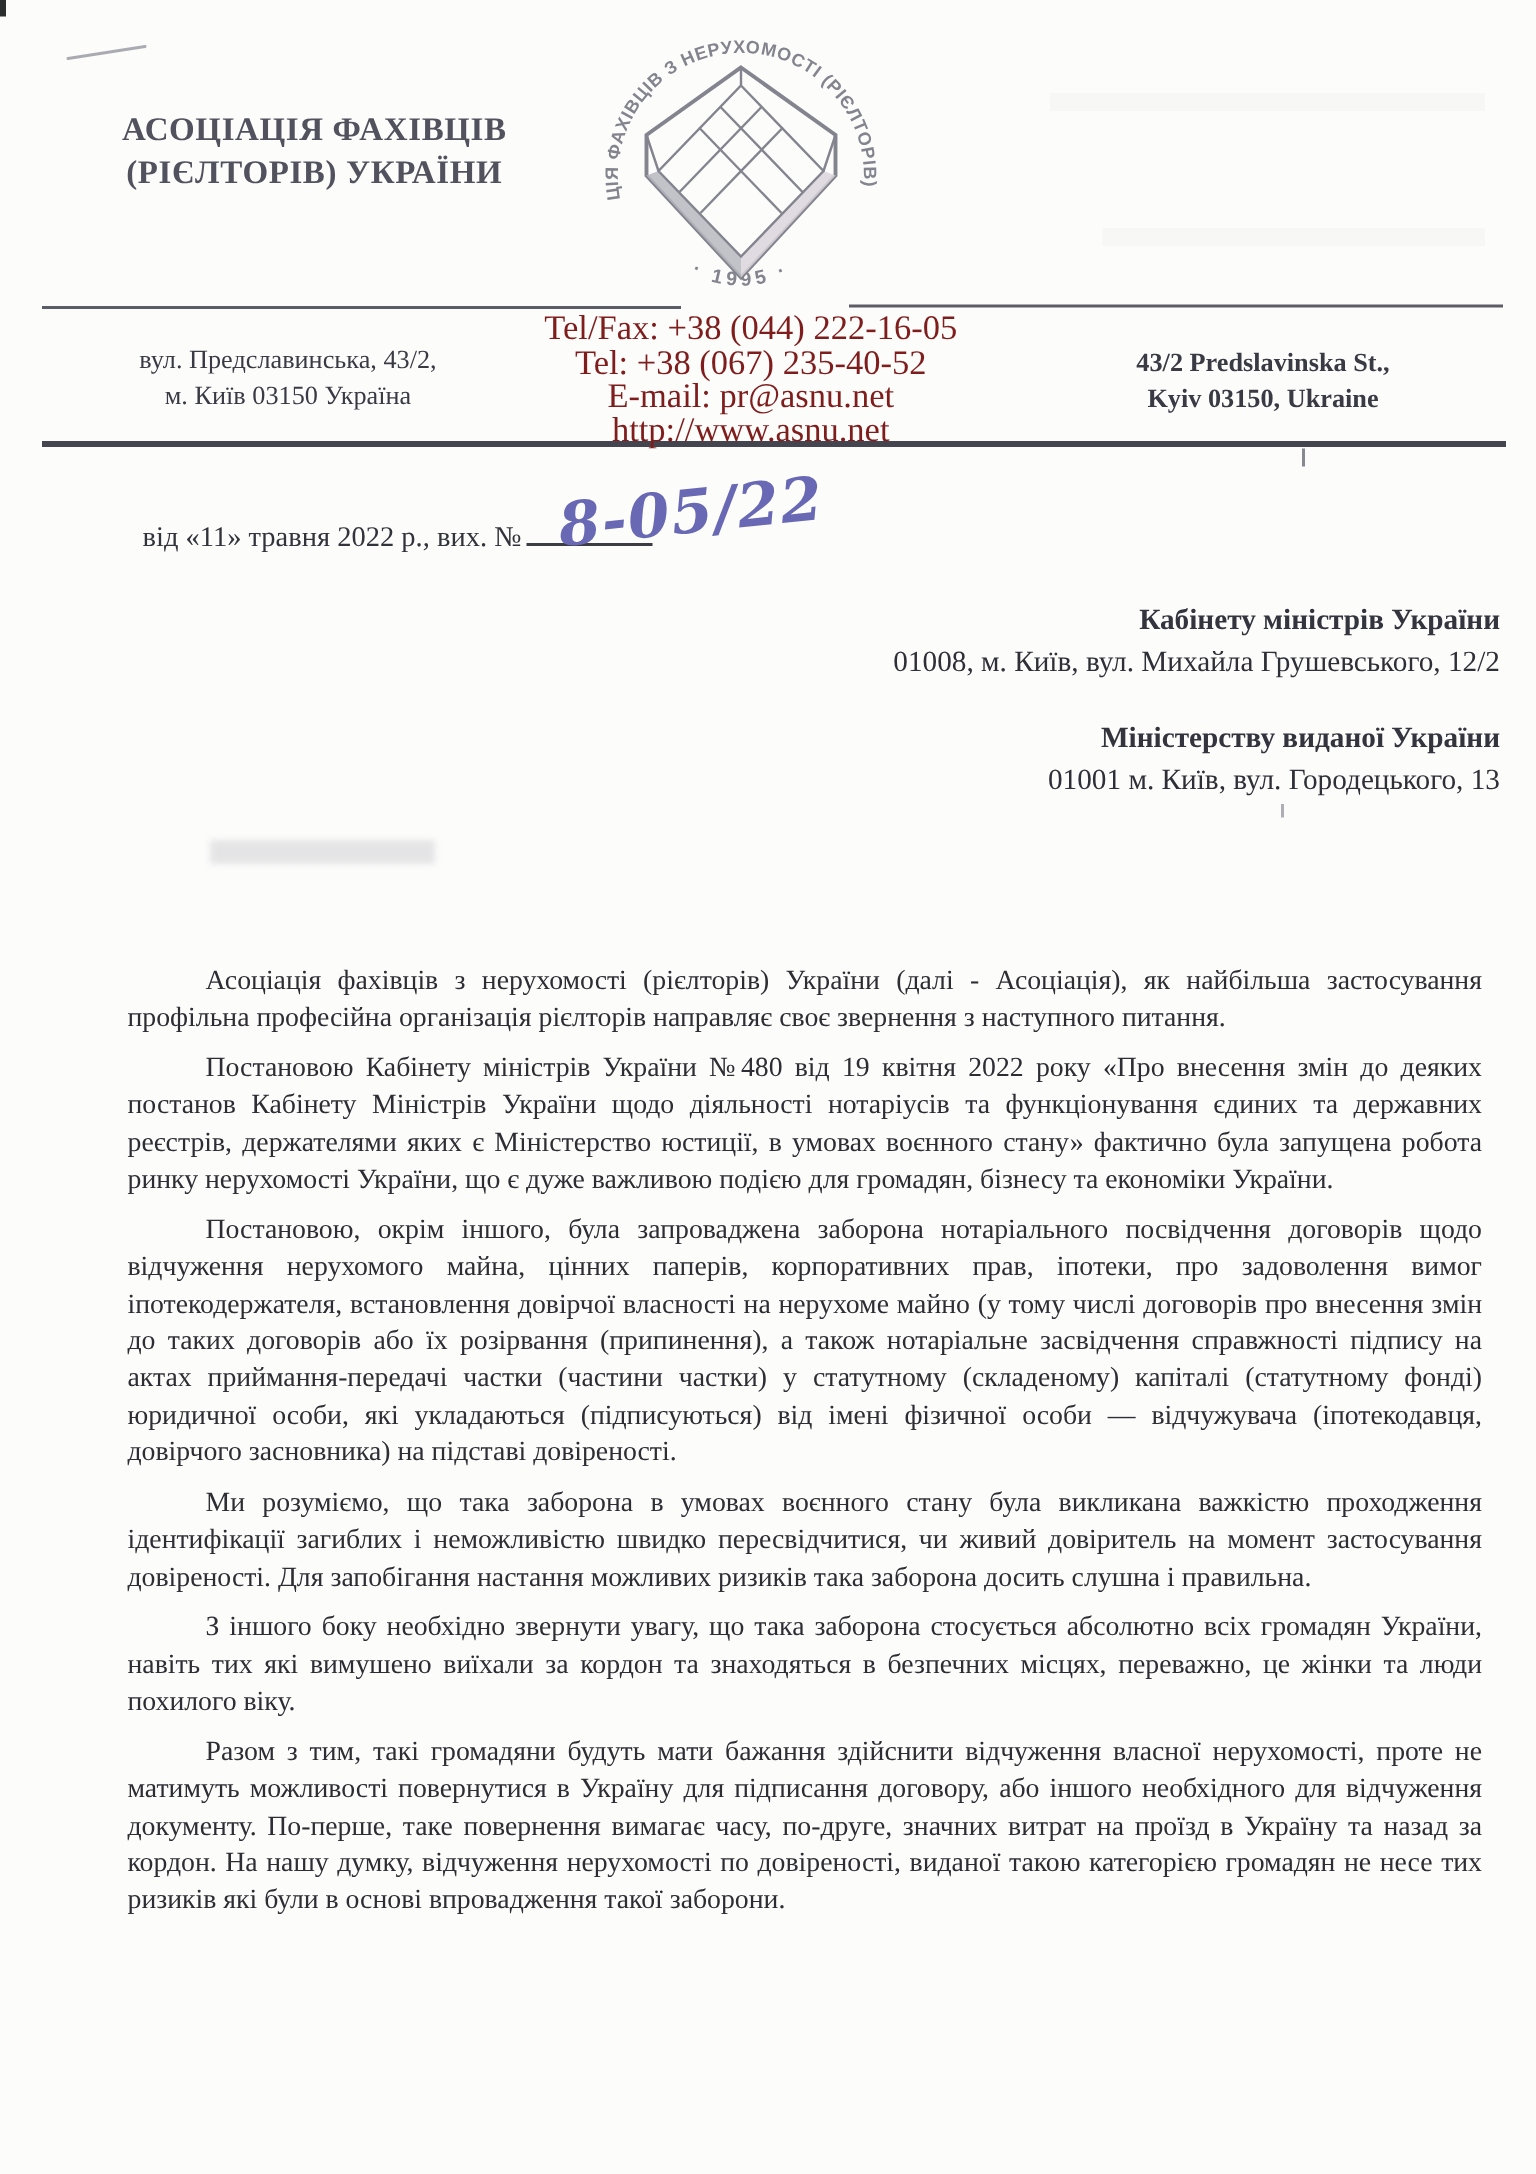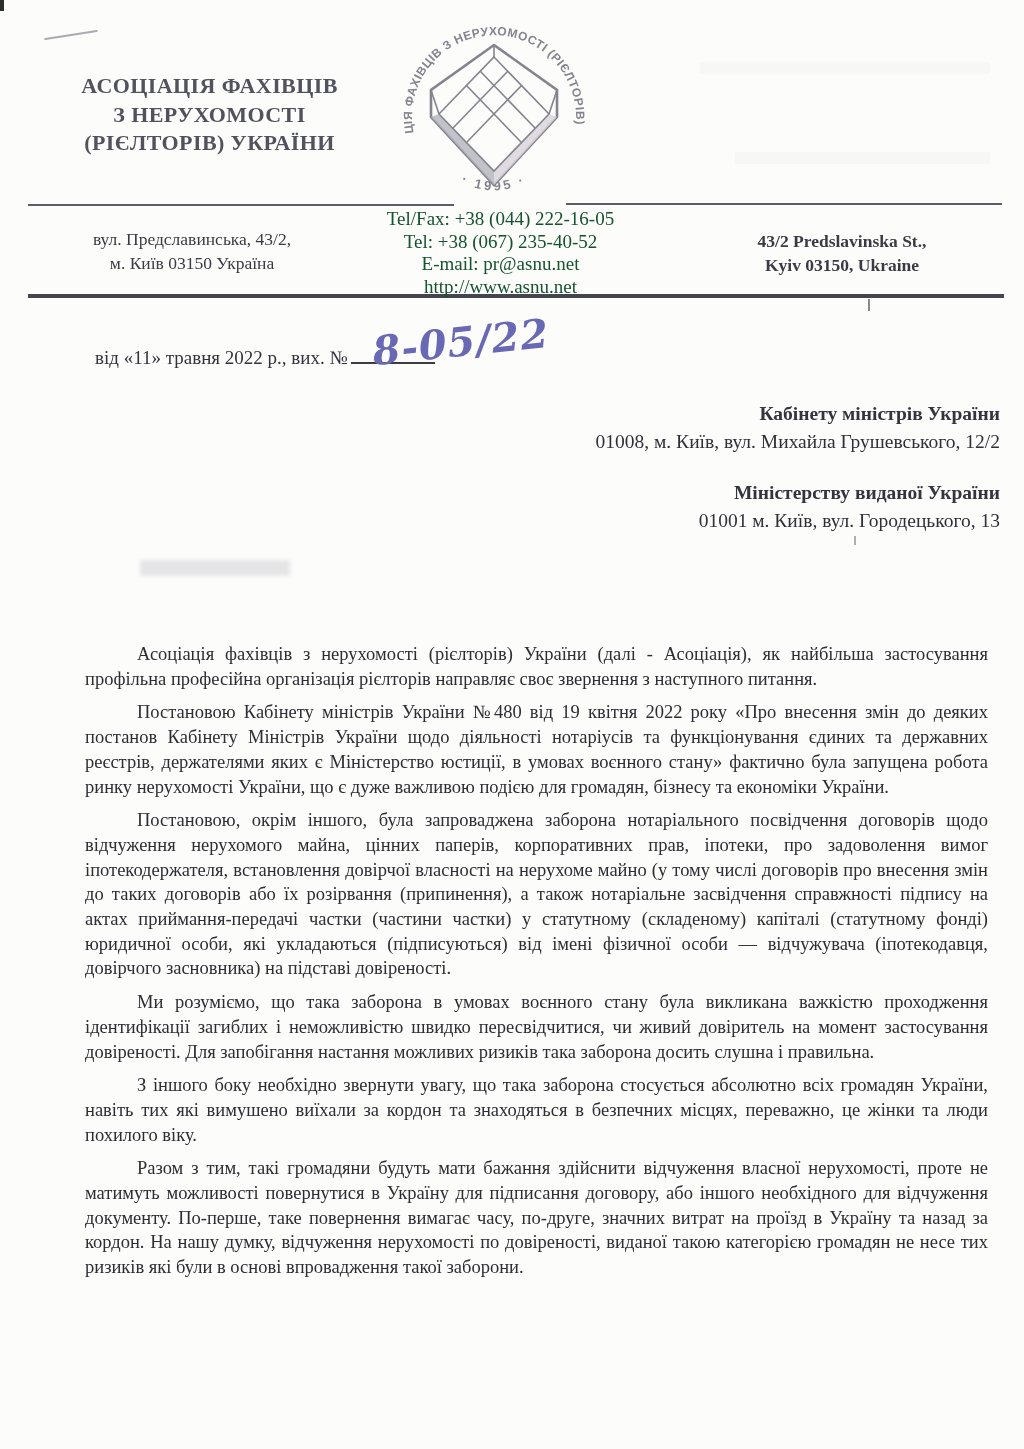--- a/index.html
+++ b/index.html
@@ -36,21 +36,21 @@
   .rule-top-left{position:absolute;left:28px;top:204px;width:426px;height:2px;background:#5c5c66;}
   .rule-top-right{position:absolute;left:566px;top:203px;width:436px;height:2px;background:#5c5c66;}
   .rule-bottom{position:absolute;left:28px;top:294px;width:976px;height:4px;background:#45454f;}
 
   .addr-uk{
     position:absolute;left:42px;top:227px;width:300px;
     text-align:center;font-weight:normal;font-size:17.5px;line-height:24px;color:#3a3a44;
   }
   .contacts{
     position:absolute;left:333px;top:208px;width:335px;
-    text-align:center;font-size:19px;line-height:22.5px;color:#14532d;
+    text-align:center;font-size:23px;line-height:22.5px;color:#7f1d1d;
   }
   .addr-en{
     position:absolute;left:692px;top:229px;width:300px;
     text-align:center;font-weight:bold;font-size:17.5px;line-height:24px;color:#3a3a44;
   }
 
   
   .ref-line{position:absolute;left:95px;top:344px;font-size:19px;color:#33333b;white-space:nowrap;}
   .ref-blank{display:inline-block;width:84px;border-bottom:2px solid #3c3c44;height:18px;margin-left:3px;}
   .handwriting{
@@ -82,21 +82,20 @@
   <div class="corner-mark"></div>
   <div class="pen-scratch"></div>
   <div class="noise-a"></div>
   <div class="noise-b"></div>
   <div class="smear"></div>
   <div class="tick-mark"></div>
   <div class="apostrophe-mark"></div>
 
   <div class="org-uk">
     <div>АСОЦІАЦІЯ ФАХІВЦІВ</div>
-    <div>З НЕРУХОМОСТІ</div>
     <div>(РІЄЛТОРІВ) УКРАЇНИ</div>
   </div>
 
   <div class="logo">
     <svg viewBox="0 0 192 192" width="192" height="192">
       <defs>
         <path id="arcTop" d="M 15,112 A 82,82 0 1 1 177,112" fill="none"></path>
         <path id="arcBottom" d="M 48,153 A 69,69 0 0 0 144,153" fill="none"></path>
       </defs>
       <text font-size="12" letter-spacing="0.5">

